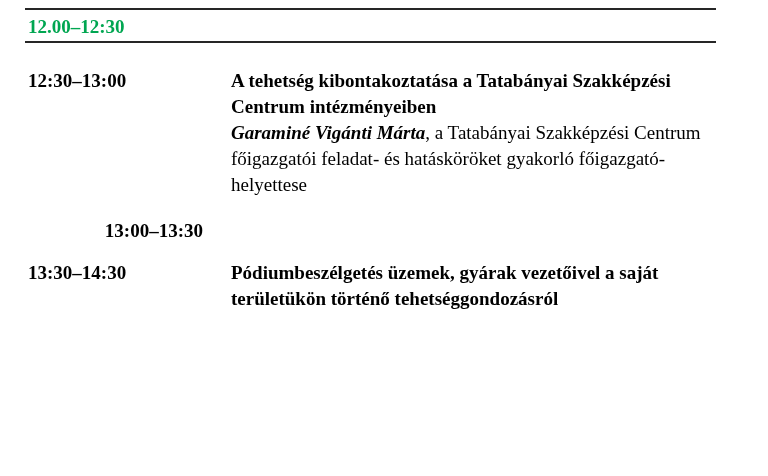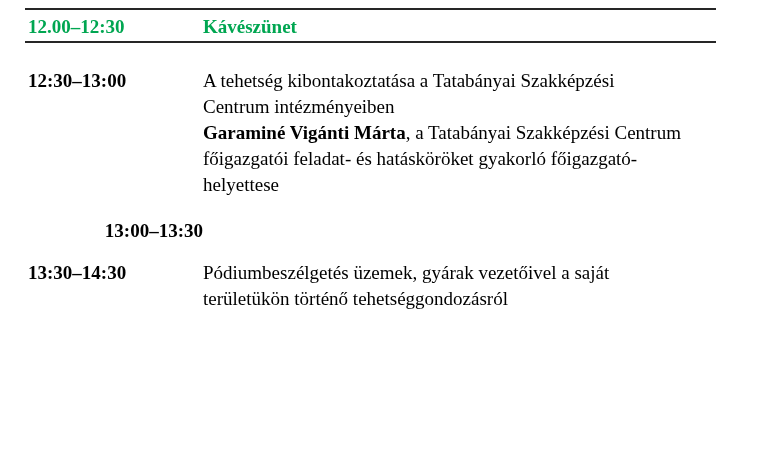--- a/index.html
+++ b/index.html
@@ -8,43 +8,42 @@
     width:768px;height:476px;
     background:#ffffff;
     font-family:"Liberation Serif","DejaVu Serif",serif;
     font-size:19px;line-height:26px;color:#000;
     overflow:hidden;
   }
   .rule{position:absolute;left:25px;width:691px;background:var(--rule,#262626);}
   .rule-top{top:8px;height:1.5px;}
   .rule-bottom{top:41px;height:2px;}
   .content{position:absolute;left:28px;top:0;width:715px;}
-  .row{display:flex;align-items:flex-start;}
+  .row{display:flex;align-items:flex-start;gap:28px;}
   .time-cell{width:175px;flex:0 0 175px;font-weight:700;}
   .body-cell{width:540px;}
   .coffee-row{margin-top:14px;color:var(--accent,#00a651);font-weight:700;}
   .session-row-1{margin-top:28px;}
   .session-row-2{margin-top:20px;text-align:right;}
   .session-row-3{margin-top:16px;justify-content:flex-end;}
   .session-row-4{margin-top:16px;}
-  .session-title{font-weight:400;white-space:pre-line;}
+  .session-title{font-weight:700;white-space:pre-line;}
   .session-speaker{white-space:pre-line;}
-  .seg-name{font-weight:700;}
+  .seg-name{font-weight:700;font-style:italic;}
   .seg-plain{font-weight:400;font-style:normal;}
 </style>
 </head>
 <body>
 
 <div class="page" style="--accent: #00a651; --rule: #262626;">
   <div class="rule rule-top"></div>
   <div class="rule rule-bottom"></div>
   <div class="content">
     <div class="row coffee-row">
       <div class="time-cell">12.00–12:30</div>
-      <div class="body-cell">Kávészünet</div>
     </div>
     <div id="session-rows">
   <div class="row session-row-1">
     <div class="time-cell">12:30–13:00</div>
     <div class="body-cell">
       <div class="session-title">A tehetség kibontakoztatása a Tatabányai Szakképzési
 Centrum intézményeiben</div>
       <div class="session-speaker"><span class="seg-name">Garaminé Vigánti Márta</span><span class="seg-plain">, a Tatabányai Szakképzési Centrum
 főigazgatói feladat- és hatásköröket gyakorló főigazgató-
 helyettese</span></div>

